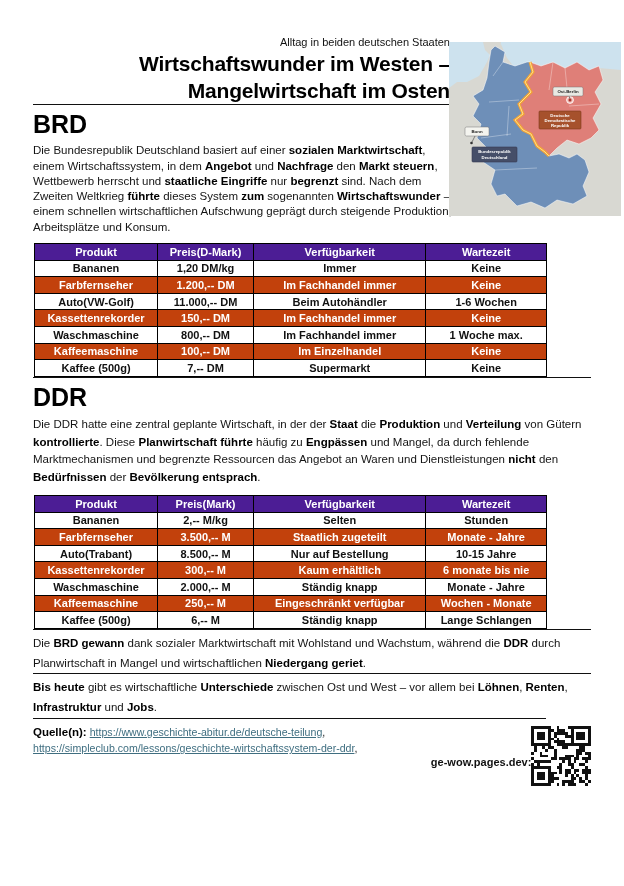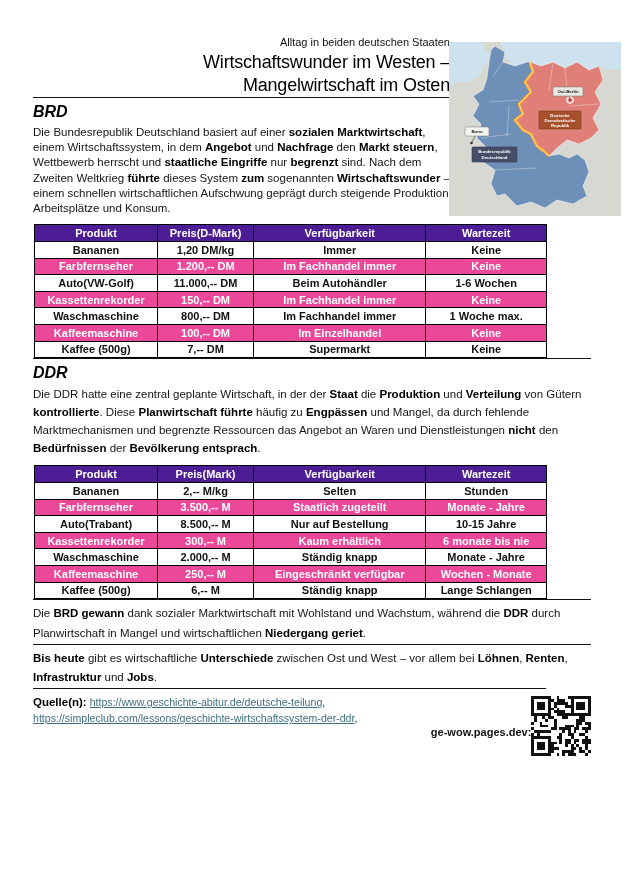--- a/index.html
+++ b/index.html
@@ -4,42 +4,42 @@
 <style>
   html,body { margin:0; padding:0; background:#ffffff; }
   .page {
     position:relative; width:624px; height:886px; margin:6px auto;
     background:#fff; box-sizing:border-box; padding:30px 33px 0 33px;
     font-family:"Liberation Sans", sans-serif; color:#111; overflow:hidden;
   }
   
   .doc-header { width:417px; text-align:right; }
   .kicker { font-size:11px; color:#111; margin-bottom:3px; }
-  .title { margin:0; font-size:18px; line-height:1.27; font-weight:normal; color:#000; letter-spacing:-0.2px; }
+  .title { margin:0; font-size:21px; line-height:1.27; font-weight:bold; color:#000; letter-spacing:-0.2px; }
   hr.rule { border:none; border-top:1.3px solid #111; margin:0; }
   .title-rule { width:417px; margin-top:7px; }
   .full-rule { width:558px; }
   .thick-rule { border-top-width:2.2px; width:513px; }
-  h2.sec-big { margin:5px 0 1px 0; font-size:16px; font-weight:bold; color:#000;font-style:italic; }
+  h2.sec-big { margin:5px 0 1px 0; font-size:25px; font-weight:bold; color:#000; }
   h3.sec-small { margin:9px 0 0 0; font-size:15.5px; font-weight:bold; color:#000; }
   p.body { margin:4px 0 0 0; font-size:11.5px; color:#141414; }
   p.body b { color:#000; }
   .narrow { width:420px; line-height:1.33; }
   .wide { width:558px; line-height:1.55; }
   .roomy { width:558px; line-height:1.72; margin-top:7px; }
   
   table.data-table { border-collapse:collapse; table-layout:fixed; width:513px; margin:8px 0 0 1px; }
   table.data-table th, table.data-table td {
     border:1.4px solid #000; text-align:center; vertical-align:middle;
     font-weight:bold; font-size:11px; padding:1px 2px; height:13.6px; overflow:hidden; white-space:nowrap;
   }
   table.data-table th { background:#4c1d95; color:#fff; }
   table.data-table th:nth-child(1){ width:24%; } table.data-table th:nth-child(2){ width:18.5%; }
   table.data-table th:nth-child(3){ width:34%; } table.data-table th:nth-child(4){ width:23.5%; }
-  table.data-table tr.shaded td { background:#ec4899; color:#fff; }
+  table.data-table tr.shaded td { background:#c2410c; color:#fff; }
   .mt8 { margin-top:8px; } .mt16 { margin-top:16px; } .mt11 { margin-top:11px; }
   
   .sources { display:flex; align-items:flex-start; margin-top:5px; }
   .src-lines { width:378px; font-size:10.6px; line-height:1.5; color:#111; }
   .src-label { font-weight:bold; color:#000; margin-right:3px; font-size:11.5px; }
   .src-lines a { text-decoration:underline; word-break:break-all; }
   .src-comma { color:#222; }
   .qr-label { font-size:11px; font-weight:600; color:#111; margin-left:34px; margin-top:32px; white-space:nowrap; }
   .qr { margin-left:auto; margin-top:1px; }
   .qr rect { fill:#111; }

